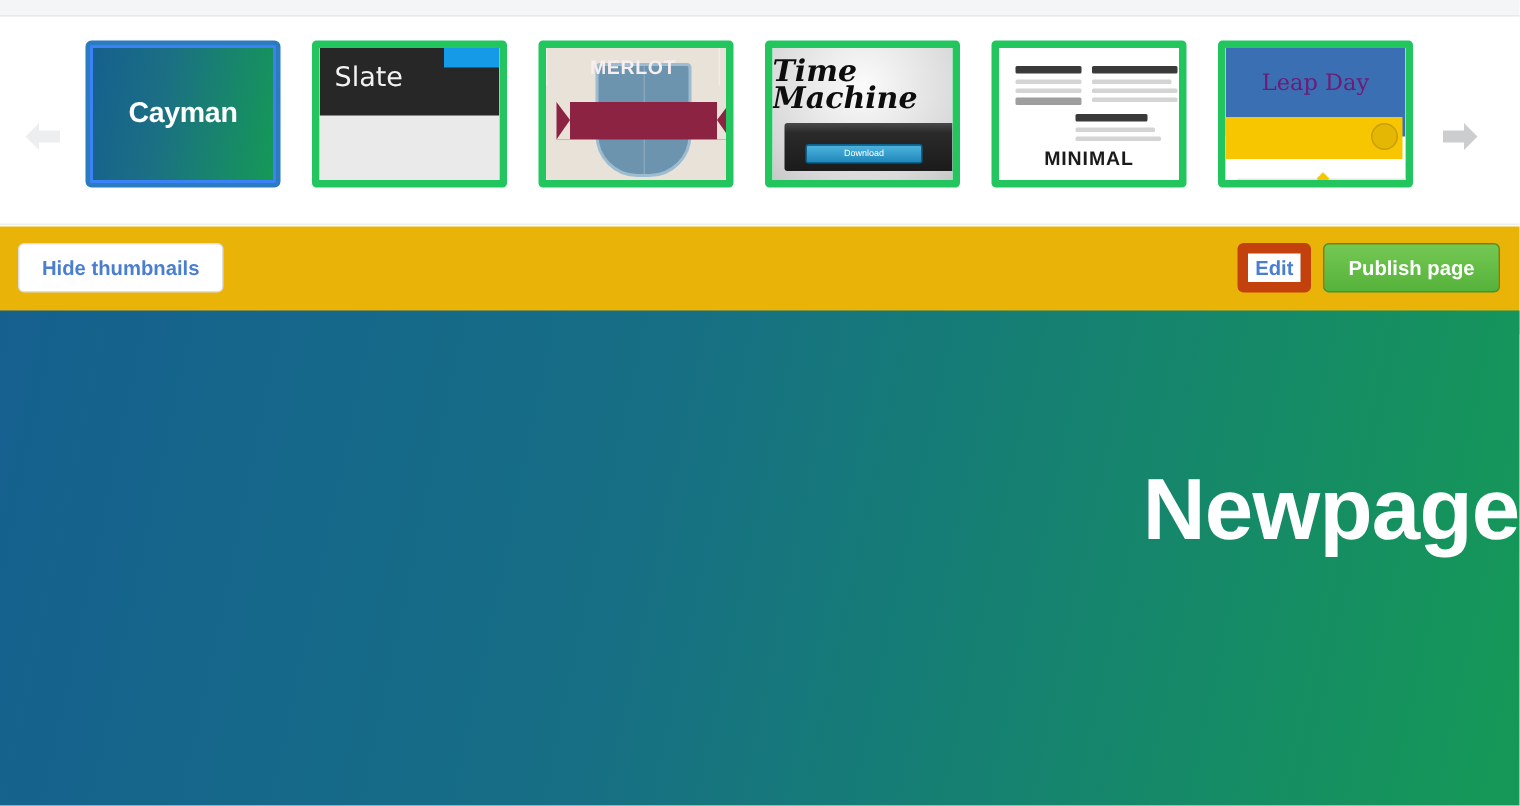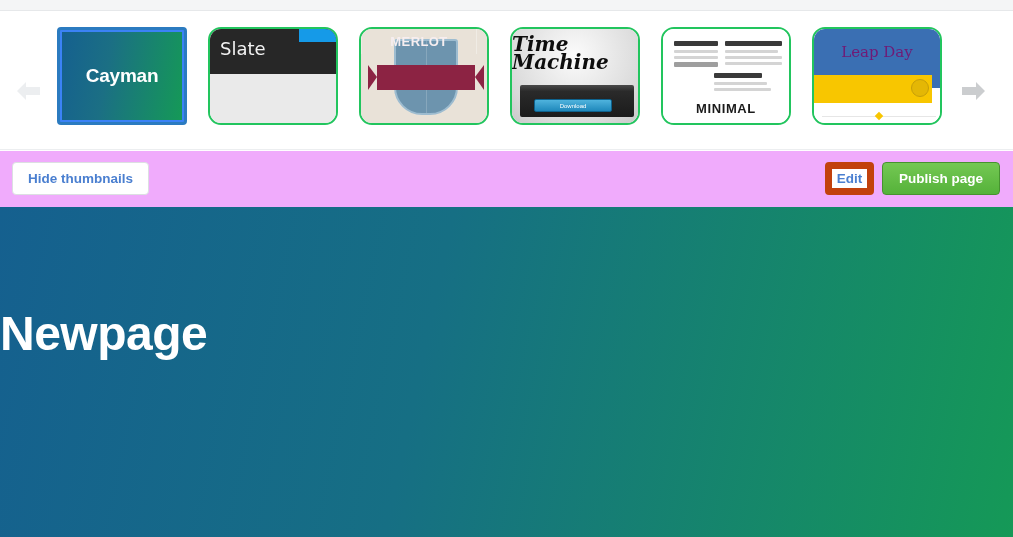--- a/index.html
+++ b/index.html
@@ -40,22 +40,22 @@
   .arrow.right { left: 955px; }
   .arrow svg { display: block; }
 
   .thumbs {
     position: absolute; left: 57px; top: 15px;
     display: flex; gap: 21px;
   }
   .thumb {
     position: relative;
     width: 130px; height: 98px;
-    border: 2px solid #22c55e;
-    border-radius: 13px;
+    border: 5px solid #22c55e;
+    border-radius: 3px;
     background: #ffffff;
     overflow: hidden;
   }
   .thumb.selected {
     border: 3px solid #2b7bc0;
     padding: 2px;
     background: #3b82f6;
     border-radius: 4px;
     text-align: right;
   }
@@ -176,21 +176,21 @@
   }
   .t-leap .dot {
     position: absolute; left: 62px; top: 84px; width: 6px; height: 6px;
     background: #f8c600; transform: rotate(45deg);
   }
 
   
   .actionbar {
     position: absolute; left: 0; top: 151px;
     width: 1013px; height: 72px;
-    background: #f0abfc;
+    background: #eab308;
   }
   .btn {
     font-family: "Liberation Sans", sans-serif;
     font-size: 13.5px; font-weight: bold;
     border-radius: 4px; cursor: pointer;
     display: inline-flex; align-items: center; justify-content: center;
   }
   .btn-hide {
     position: absolute; left: 12px; top: 11px;
     height: 33px; padding: 0 15px;
@@ -210,22 +210,22 @@
 
   
   .hero {
     position: absolute; left: 0; top: 207px;
     width: 1013px; height: 330px;
     background: linear-gradient(102deg, #15608f 0%, #166f84 42%, #159957 100%);
     overflow: hidden;
   }
   .hero-title {
     position: absolute; left: 0; top: 99px; width: 100%;
-    text-align: left; color: #ffffff;
-    font-size: 48px; font-weight: bold; letter-spacing: -0.5px;
+    text-align: right; color: #ffffff;
+    font-size: 58px; font-weight: bold; letter-spacing: -0.5px;
   }
 </style>
 </head>
 <body>
 
 <div class="top-strip">
   <div class="top-strip-ghost"></div>
 </div>
 
 <div class="carousel">

